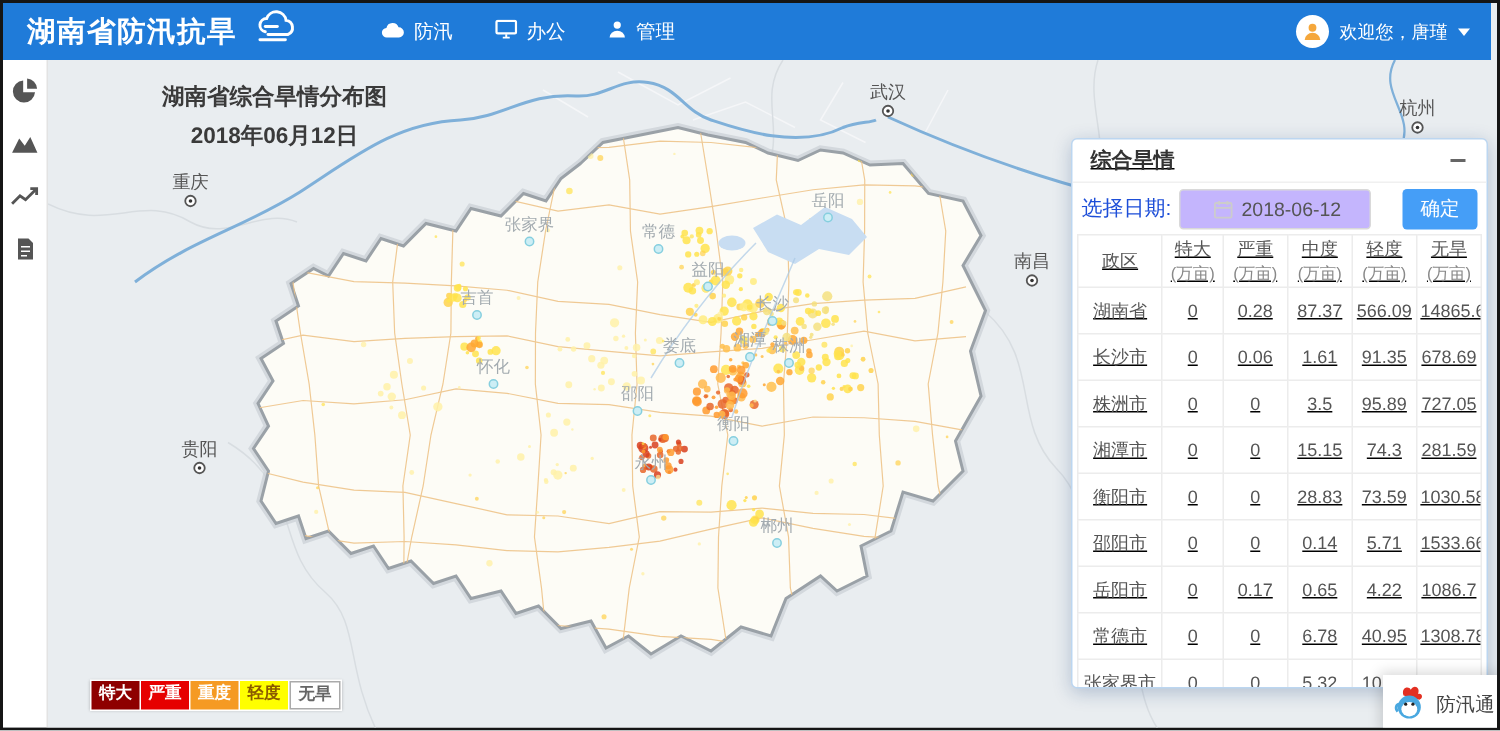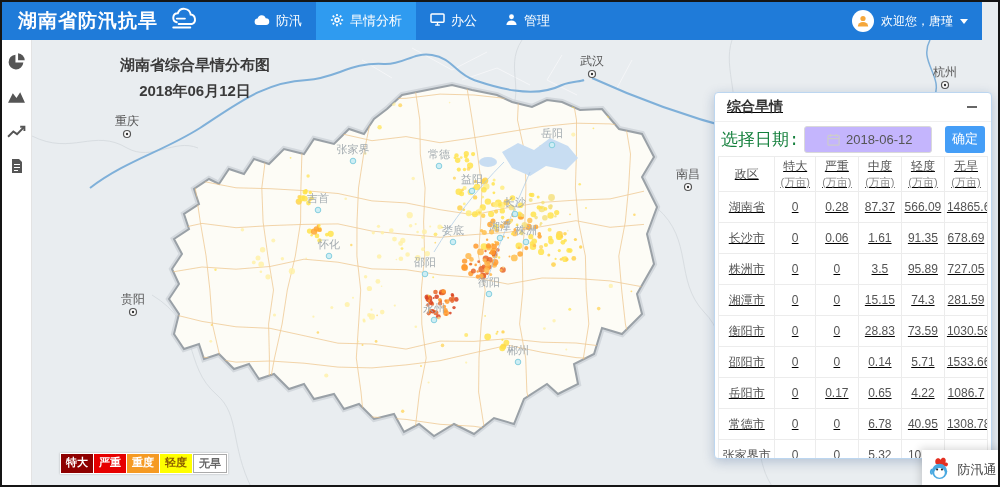--- a/index.html
+++ b/index.html
@@ -1,51 +1,51 @@
 <!DOCTYPE html>
 <html><head>
 <meta charset="utf-8">
 <style>
   html,body{margin:0;padding:0;background:#fff;}
   .app{position:relative;width:1000px;height:487px;box-sizing:border-box;border:2px solid #151515;
        overflow:hidden;background:#e9edf0;font-family:"Liberation Sans","DejaVu Sans",sans-serif;}
   
-  .topbar{position:absolute;top:0;left:0;right:16px;height:38px;background:#1f7bd9;display:flex;align-items:center;color:#fff;z-index:30;}
+  .topbar{position:absolute;top:0;left:0;right:4px;height:38px;background:#1f7bd9;display:flex;align-items:center;color:#fff;z-index:30;}
   .brand{display:flex;align-items:center;gap:8px;padding-left:16px;width:222px;flex:0 0 auto;}
   .brand-text{font-size:19px;font-weight:bold;letter-spacing:1px;white-space:nowrap;}
   .mainnav{display:flex;height:38px;}
   .nav-item{display:flex;align-items:center;gap:6px;padding:0 14px;font-size:13px;cursor:pointer;white-space:nowrap;}
   .nav-item.active{background:#2f9bf0;}
   .top-right{margin-left:auto;display:flex;align-items:center;gap:7px;padding-right:14px;font-size:12px;white-space:nowrap;}
   .weather span{margin-right:6px;}
   .avatar{width:22px;height:22px;border-radius:50%;background:#fff;display:flex;align-items:center;justify-content:center;flex:0 0 auto;cursor:pointer;}
   .caret{width:0;height:0;border-left:4px solid transparent;border-right:4px solid transparent;border-top:5px solid #fff;display:inline-block;}
   
   .sidebar{position:absolute;top:38px;left:0;bottom:0;width:30px;background:#fff;border-right:1px solid #e3e3e3;
            display:flex;flex-direction:column;align-items:center;padding-top:13px;gap:15px;box-sizing:border-box;z-index:25;}
   .side-btn{width:20px;height:20px;cursor:pointer;display:flex;align-items:center;justify-content:center;}
   
   .maparea{position:absolute;top:38px;left:30px;right:0;bottom:0;overflow:hidden;}
   svg.basemap{position:absolute;left:0;top:0;}
-  .map-title{position:absolute;left:48px;top:12px;width:230px;text-align:center;font-size:15px;font-weight:bold;color:#3a3a3a;line-height:1.75;z-index:5;}
+  .map-title{position:absolute;left:36px;top:12px;width:230px;text-align:center;font-size:15px;font-weight:bold;color:#3a3a3a;line-height:1.75;z-index:5;}
   .legend{position:absolute;left:28px;top:413px;display:flex;background:#fff;padding:1px;gap:1px;z-index:6;box-shadow:0 0 2px rgba(0,0,0,.25);}
   .legend-chip{font-size:11px;font-weight:bold;padding:2px 5px;line-height:1.2;}
   
   .panel{position:absolute;left:682px;top:52px;width:278px;height:367px;background:#fff;border:1px solid #bcd6f0;border-radius:4px;
          box-shadow:0 3px 12px rgba(20,60,120,.25);box-sizing:border-box;overflow:hidden;z-index:10;}
   .panel-head{display:flex;align-items:center;height:28px;padding:0 12px;border-bottom:1px solid #f0f0f0;text-decoration:underline;}
   .panel-title{font-size:14px;font-weight:bold;color:#333;flex:1;}
   .collapse-btn{cursor:pointer;padding:4px 2px;}
   .collapse-bar{display:block;width:10px;height:2px;background:#666;}
   .daterow{display:flex;align-items:center;height:34px;padding:0 6px;}
-  .date-label{font-size:17px;color:#15803d;margin-right:5px;font-family:Liberation Mono, monospace;}
+  .date-label{font-size:14px;color:#1d4ed8;margin-right:5px;}
   .date-input{width:128px;height:27px;border:1px solid #d9d9d9;border-radius:3px;display:flex;align-items:center;background:#c4b5fd;cursor:pointer;box-sizing:border-box;padding-left:14px;}
   .cal-ic{margin:0 5px 0 8px;display:flex;}
   .date-value{flex:1;text-align:center;font-size:13px;color:#555;padding-right:18px;}
-  .confirm-btn{margin-left:auto;width:40px;height:27px;background:#459ef7;color:#fff;font-size:13px;border:none;border-radius:3px;cursor:pointer;}
+  .confirm-btn{margin-left:auto;width:50px;height:27px;background:#459ef7;color:#fff;font-size:13px;border:none;border-radius:3px;cursor:pointer;}
   .tablewrap{padding:0 3px;}
   table.drought{width:100%;border-collapse:collapse;table-layout:fixed;text-decoration:underline;}
   table.drought th,table.drought td{border:1px solid #ececec;text-align:center;font-size:12px;color:#555;padding:0 2px;overflow:hidden;}
   table.drought th{height:34px;font-weight:normal;}
   table.drought td{height:30px;}
   .col-name{font-size:12px;color:#555;}
   .col-unit{font-size:11px;color:#888;}
   td.region{color:#4da6e8;cursor:pointer;margin-left:16px;}
   
   .mascot{position:absolute;left:890px;top:410px;width:80px;height:40px;background:#fff;display:flex;align-items:center;justify-content:center;gap:5px;
@@ -66,29 +66,20 @@
           <path d="M12 13 h9"></path>
         </svg>
       </span>
     </div>
     <nav class="mainnav">
         <div class="nav-item">
           <span><svg viewBox="0 0 16 12" width="16" height="12">
               <path d="M4 11 a3.2 3.2 0 0 1 -.4-6.4 A4.2 4.2 0 0 1 11.7 4.2 A3 3 0 0 1 12 11 Z" fill="#fff"></path>
             </svg></span>
           <span>防汛</span>
-        </div>
-        <div class="nav-item active">
-          <span><svg viewBox="0 0 16 16" width="14" height="14" stroke="#fff" fill="none">
-              <circle cx="8" cy="8" r="2.3" stroke-width="1.7"></circle>
-              <g stroke-width="1.9">
-                <path d="M8 1 V3.4 M8 12.6 V15 M1 8 H3.4 M12.6 8 H15 M3.1 3.1 L4.8 4.8 M12.9 3.1 L11.2 4.8 M3.1 12.9 L4.8 11.2 M12.9 12.9 L11.2 11.2"></path>
-              </g>
-            </svg></span>
-          <span>旱情分析</span>
         </div>
         <div class="nav-item">
           <span><svg viewBox="0 0 16 14" width="15" height="13" fill="none" stroke="#fff">
               <rect x="1" y="1" width="14" height="9" rx="1" stroke-width="1.6"></rect>
               <path d="M5.5 13 h5 M8 10.5 v2.5" stroke-width="1.4"></path>
             </svg></span>
           <span>办公</span>
         </div>
         <div class="nav-item">
           <span><svg viewBox="0 0 14 14" width="13" height="13">

